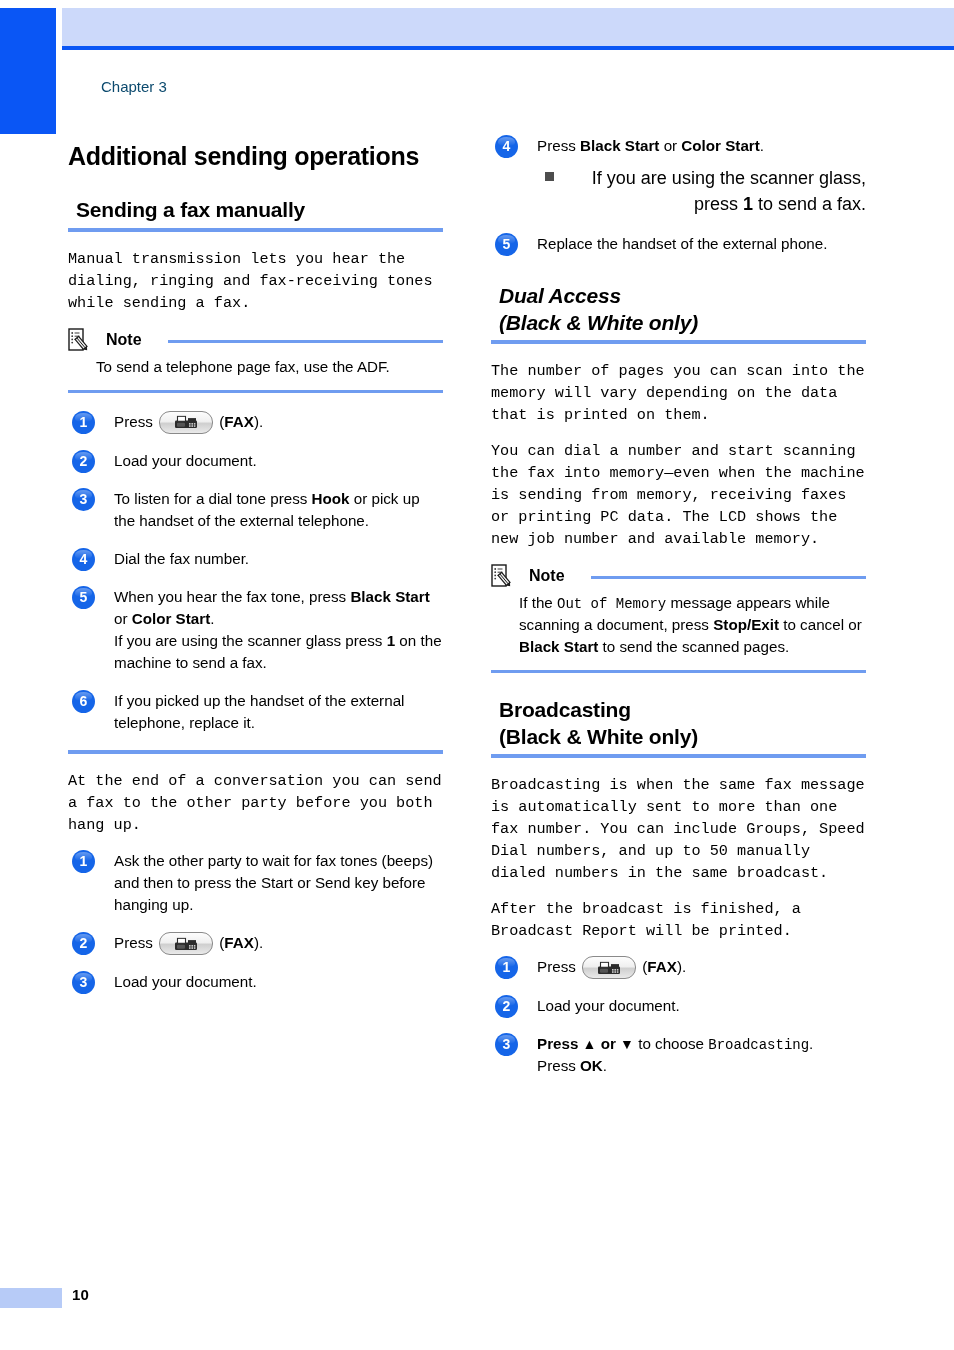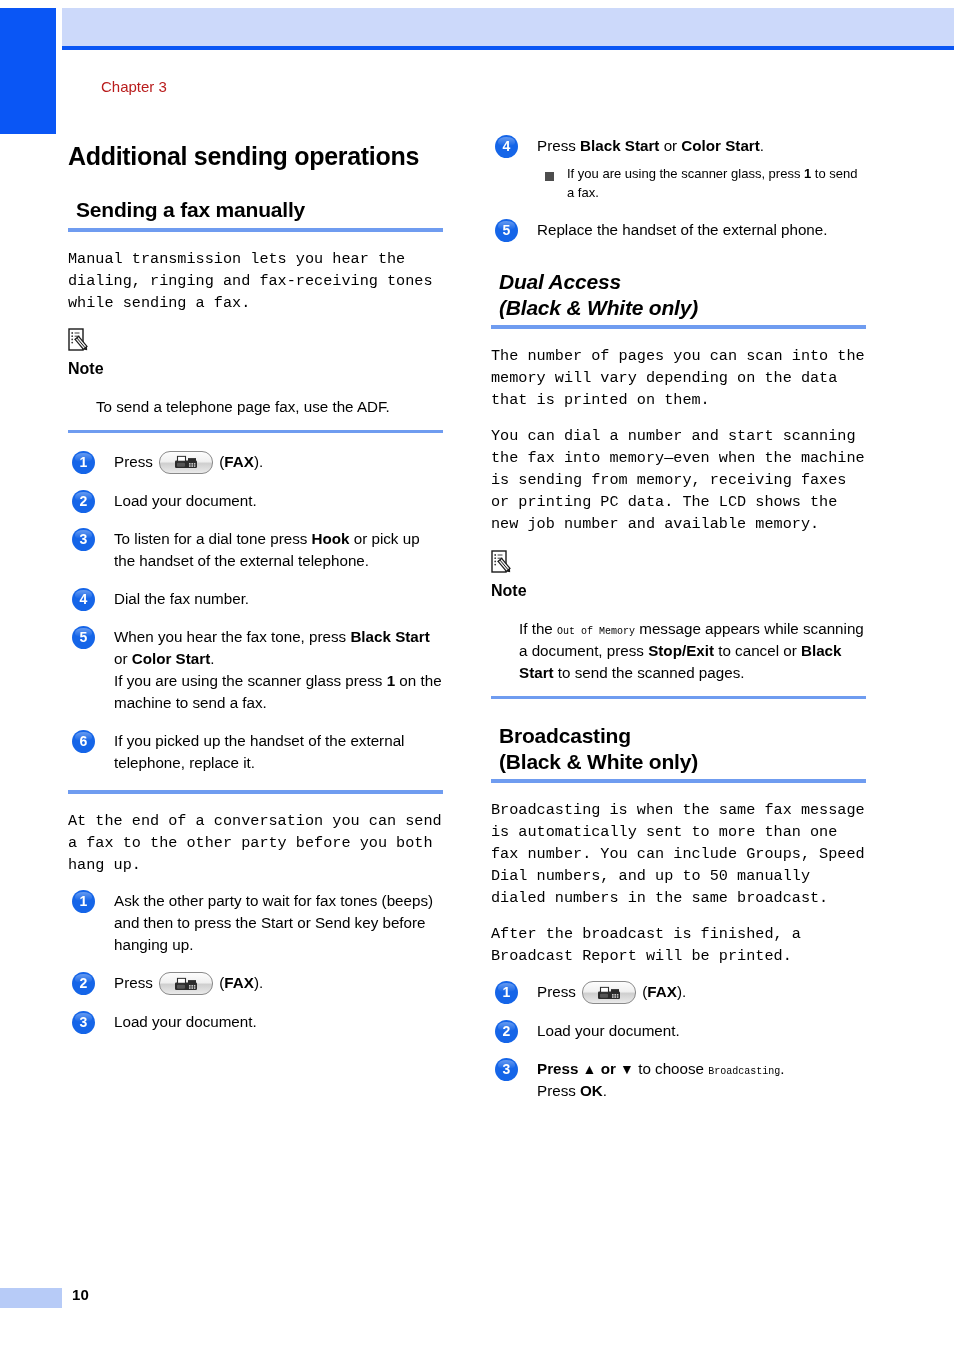--- a/index.html
+++ b/index.html
@@ -55,21 +55,21 @@
     top: 1286px;
     font-size: 15px;
     font-weight: bold;
     letter-spacing: 0.2px;
   }
   .chapter-label {
     position: absolute;
     left: 101px;
     top: 78px;
     font-size: 15px;
-    color: #b91c1c;
+    color: #0c4a6e;
   }
 
   
   .col {
     position: absolute;
     top: 135px;
     width: 375px;
   }
   .col-left  { left: 68px; }
   .col-right { left: 491px; }
@@ -95,33 +95,32 @@
     margin: 3px 0 16px 0;
   }
   p.body {
     font-size: 15.2px;
     line-height: 1.45;
     margin: 0 0 14px 0;
     font-family: Liberation Mono, monospace;
   }
   .mono {
     font-family: "Liberation Mono", monospace;
-    font-size: 10px;
+    font-size: 14px;
   }
   b, .bold { font-weight: bold; }
 
   
   .note {
     margin: 4px 0 18px 0;
   }
   .note-head {
     display: flex;
-    align-items: flex-start;
-    gap: 8px;
-    flex-direction: column;
+    align-items: center;
+    gap: 16px;
   }
   .note-icon {
     width: 22px;
     height: 24px;
     flex: 0 0 auto;
     display: block;
   }
   .note-title {
     font-size: 16px;
     font-weight: bold;
@@ -178,22 +177,23 @@
     border-radius: 50% 50% 40% 40%;
     background: linear-gradient(to bottom, rgba(255,255,255,0.35), rgba(255,255,255,0));
     pointer-events: none;
   }
 
   
   .sub-bullet {
     position: relative;
     padding-left: 22px;
     margin: 8px 0 7px 8px;
-    font-size: 13px;
+    font-size: 18px;
     line-height: 1.45;
+    text-align: right;
   }
   .sub-bullet::before {
     content: "";
     position: absolute;
     left: 0px;
     top: 7px;
     width: 9px;
     height: 9px;
     background: #4d4d4d;
   }

